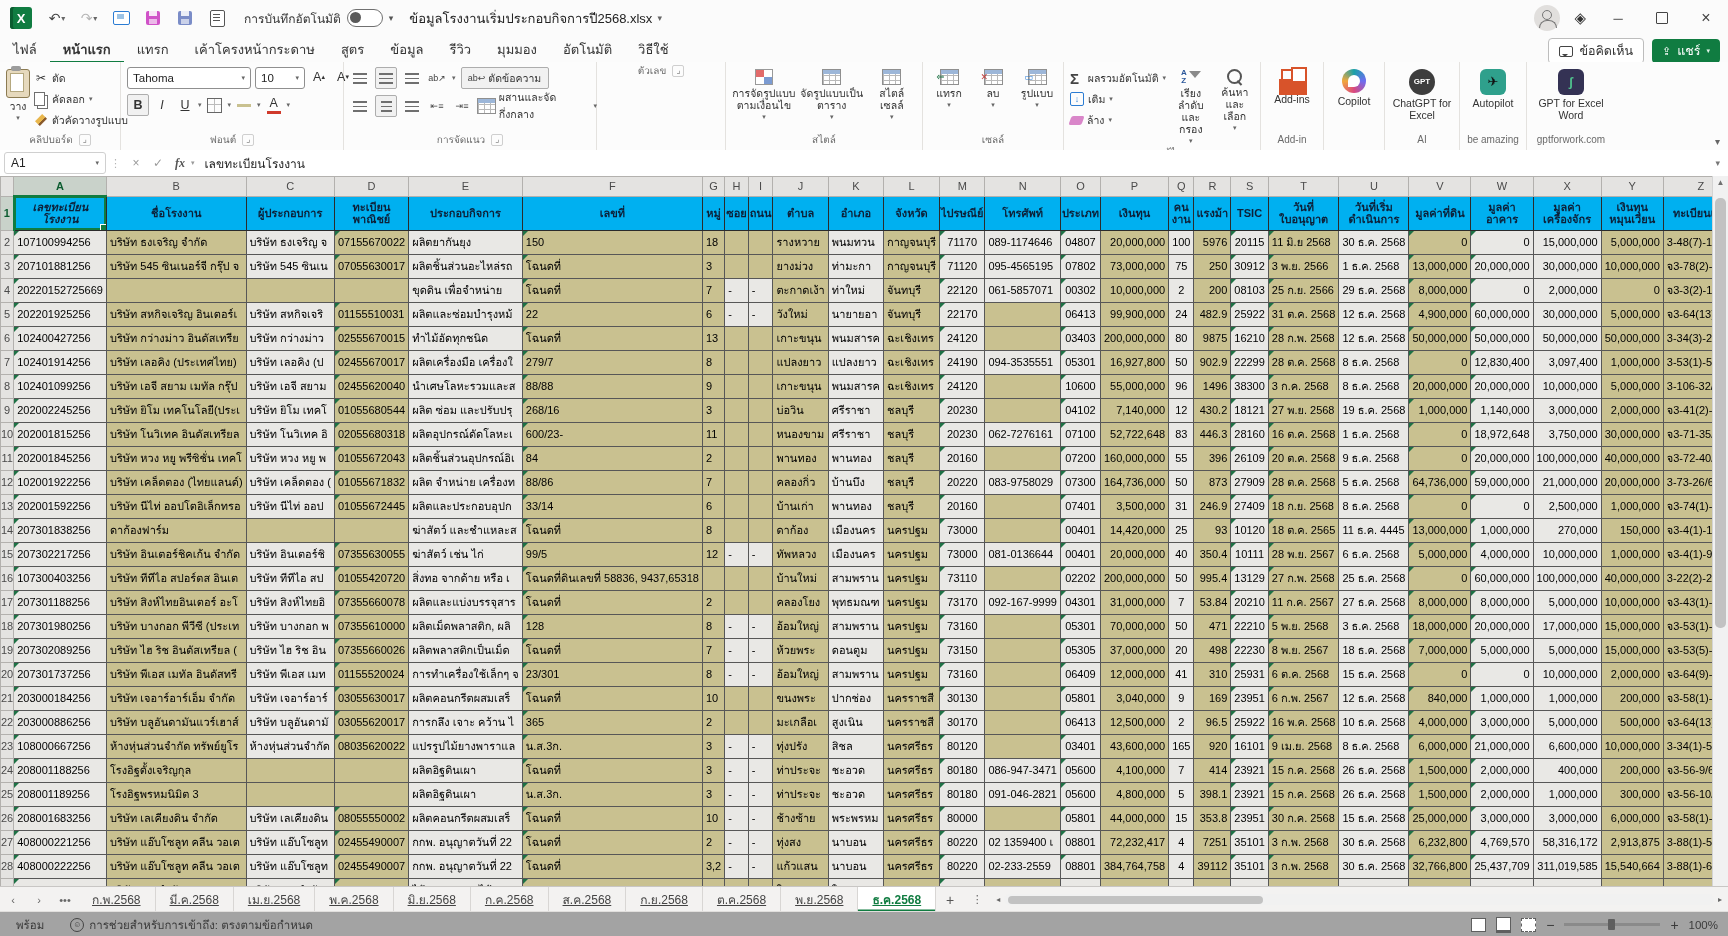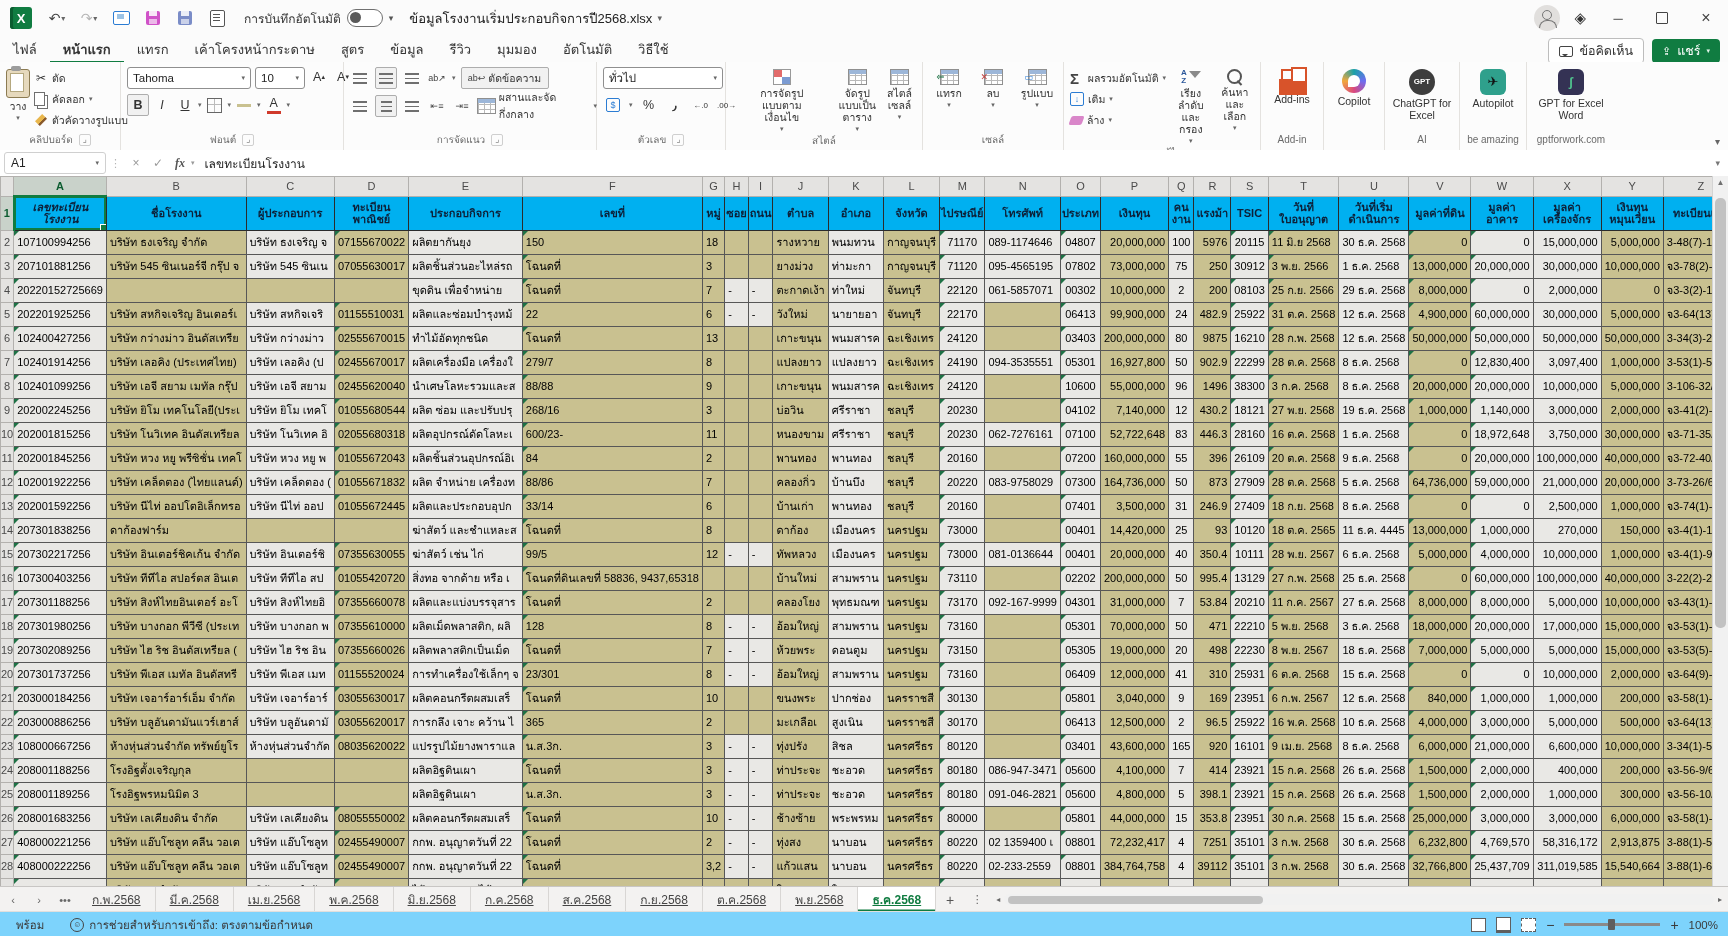--- a/index.html
+++ b/index.html
@@ -89,21 +89,21 @@
   .funnel{width:0;height:0;border:6px solid transparent;border-top:7px solid #8a8a8a;margin-left:2px;}
   .icn-find{width:11px;height:11px;border:2px solid #555;border-radius:50%;position:relative;}
   .icn-find::after{content:"";position:absolute;left:9px;top:9px;width:6px;height:2px;background:#555;transform:rotate(45deg);transform-origin:0 0;}
   .icn-addins{width:22px;height:22px;position:relative;}
   .icn-addins::before{content:"";position:absolute;left:0;top:0;width:8px;height:8px;border:2px solid #d8532a;box-shadow:12px 0 0 -0px #fff,12px 0 0 2px #d8532a,0 12px 0 2px #d8532a,12px 12px 0 2px #d8532a;}
   .icn-copilot{width:24px;height:24px;border-radius:50%;background:conic-gradient(#19a1a8,#6d6df0,#d9487f,#f2a83b,#19a1a8);position:relative;}
   .icn-copilot::after{content:"";position:absolute;left:6px;top:6px;width:12px;height:12px;border-radius:50% 50% 50% 0;background:#fff;}
   .icn-gpt{width:26px;height:26px;border-radius:50%;background:#3d3d3d;color:#fff;font-size:8px;font-weight:bold;display:flex;align-items:center;justify-content:center;}
   .icn-ap{width:26px;height:26px;border-radius:6px;background:#2fa08c;color:#111;font-size:13px;display:flex;align-items:center;justify-content:center;}
   .icn-gw{width:26px;height:26px;border-radius:6px;background:#343254;color:#4fc08d;font-size:13px;font-weight:bold;display:flex;align-items:center;justify-content:center;}
-  .big2{width:66px;margin-left:28px;}
+  .big2{width:66px;}
   #rib-collapse{position:absolute;right:8px;bottom:3px;font-size:10px;color:#666;}
   
   #fbar{position:absolute;top:150px;left:0;width:1728px;height:26px;background:#fff;border-bottom:1px solid #d0cecb;display:flex;align-items:center;}
   #namebox{width:88px;height:20px;margin-left:4px;border:1px solid #d0d0d0;border-radius:3px;display:flex;align-items:center;justify-content:space-between;padding:0 6px;font-size:12px;color:#222;}
   .vdots{color:#b5b5b5;font-size:11px;margin:0 4px;}
   .fico{width:22px;text-align:center;font-size:12px;color:#9a9a9a;}
   .fx{font-style:italic;font-family:"Liberation Serif","DejaVu Serif",serif;color:#555;font-weight:bold;}
   #ftext{margin-left:10px;font-size:12px;color:#222;}
   
   #gridwrap{position:absolute;top:176px;left:0;width:1728px;height:710px;overflow:hidden;background:#fff;}
@@ -134,21 +134,21 @@
   
   #sheetbar{position:absolute;top:886px;left:0;width:1728px;height:25px;background:#f3f2f1;border-top:1px solid #c8c6c4;display:flex;align-items:stretch;font-size:12px;color:#444;}
   .snav{width:26px;display:flex;align-items:center;justify-content:center;color:#666;font-size:11px;}
   .stab{padding:0 14px;display:flex;align-items:center;border-right:1px solid #d8d6d4;white-space:nowrap;color:#444;text-decoration:underline;}
   .stab.active{background:#fff;color:#107c41;font-weight:bold;box-shadow:inset 0 -2.5px 0 #107c41;}
   .plus{width:28px;display:flex;align-items:center;justify-content:center;font-size:14px;color:#555;}
   #hscroll{flex:1;display:flex;align-items:center;margin:4px 6px;gap:4px;}
   #htrack{flex:1;height:11px;background:#f1f1f1;border-radius:6px;position:relative;}
   #hthumb{position:absolute;left:4px;top:1.5px;width:255px;height:8px;background:#c2c2c2;border-radius:4px;}
   
-  #statusbar{position:absolute;top:911px;left:0;width:1728px;height:25px;background:#7dd3fc;border-top:1px solid #e1dfdd;
+  #statusbar{position:absolute;top:911px;left:0;width:1728px;height:25px;background:#a3a3a3;border-top:1px solid #e1dfdd;
     display:flex;align-items:center;font-size:11.5px;color:#3b3b3b;}
   #sb-right{position:absolute;right:10px;display:flex;align-items:center;gap:10px;}
   .viewic{width:13px;height:12px;border:1.3px solid #5f5f5f;background:#fff;}
   .viewic.grid{background:linear-gradient(#fff 0 0),repeating-linear-gradient(90deg,#8a8a8a 0 1px,transparent 1px 4px);}
   .viewic.pl{border-bottom-width:3px;}
   .viewic.pb{border-style:dashed;}
   #zoomtrack{width:96px;height:2.5px;background:#8a8a8a;position:relative;}
   #zoomthumb{position:absolute;left:44px;top:-4px;width:7px;height:11px;background:#5f5f5f;border-radius:1px;}
   .acc-ic{width:12px;height:12px;border:1.3px solid #444;border-radius:50%;display:inline-flex;align-items:center;justify-content:center;font-size:8px;color:#444;margin-right:5px;}
 </style>
@@ -339,36 +339,20 @@
           </div>
       </div>
     </div>
     <div class="glbl">
         <span>การจัดแนว</span>
         <span class="launcher">⌟</span>
       </div>
   </div>
 
   <div class="rgrp" style="width:128px">
-    <div class="rbody" style="flex-direction:column;gap:6px;">
-      <div class="combo" style="width:108px">
-          <span>ทั่วไป</span>
-          <span class="chv">▾</span>
-        </div>
-      <div style="display:flex;gap:6px;align-items:center;">
-        <div class="fbtn">
-            <span class="icn-filldn">$</span>
-          </div>
-          <span class="chv">▾</span>
-        <div class="fbtn">%</div>
-        <div class="fbtn" style="font-weight:bold">٫</div>
-        <div class="fbtn" style="font-size:8px">←.0</div>
-        <div class="fbtn" style="font-size:8px">.00→</div>
-      </div>
-    </div>
     <div class="glbl">
         <span>ตัวเลข</span>
         <span class="launcher">⌟</span>
       </div>
   </div>
 
   <div class="rgrp" style="width:196px">
     <div class="rbody" style="justify-content:space-around;">
       <div class="bigbtn big2">
         <span class="icn-cf"></span>
@@ -2052,21 +2036,21 @@
             <td class="dcell w a-center tri">
               <span class="cv">73150</span>
             </td>
             <td class="dcell k a-left">
               <span class="cv"></span>
             </td>
             <td class="dcell w a-center tri">
               <span class="cv">05305</span>
             </td>
             <td class="dcell k a-right">
-              <span class="cv">19,000,000</span>
+              <span class="cv">37,000,000</span>
             </td>
             <td class="dcell w a-center">
               <span class="cv">20</span>
             </td>
             <td class="dcell k a-right">
               <span class="cv">498</span>
             </td>
             <td class="dcell w a-center tri">
               <span class="cv">22230</span>
             </td>

